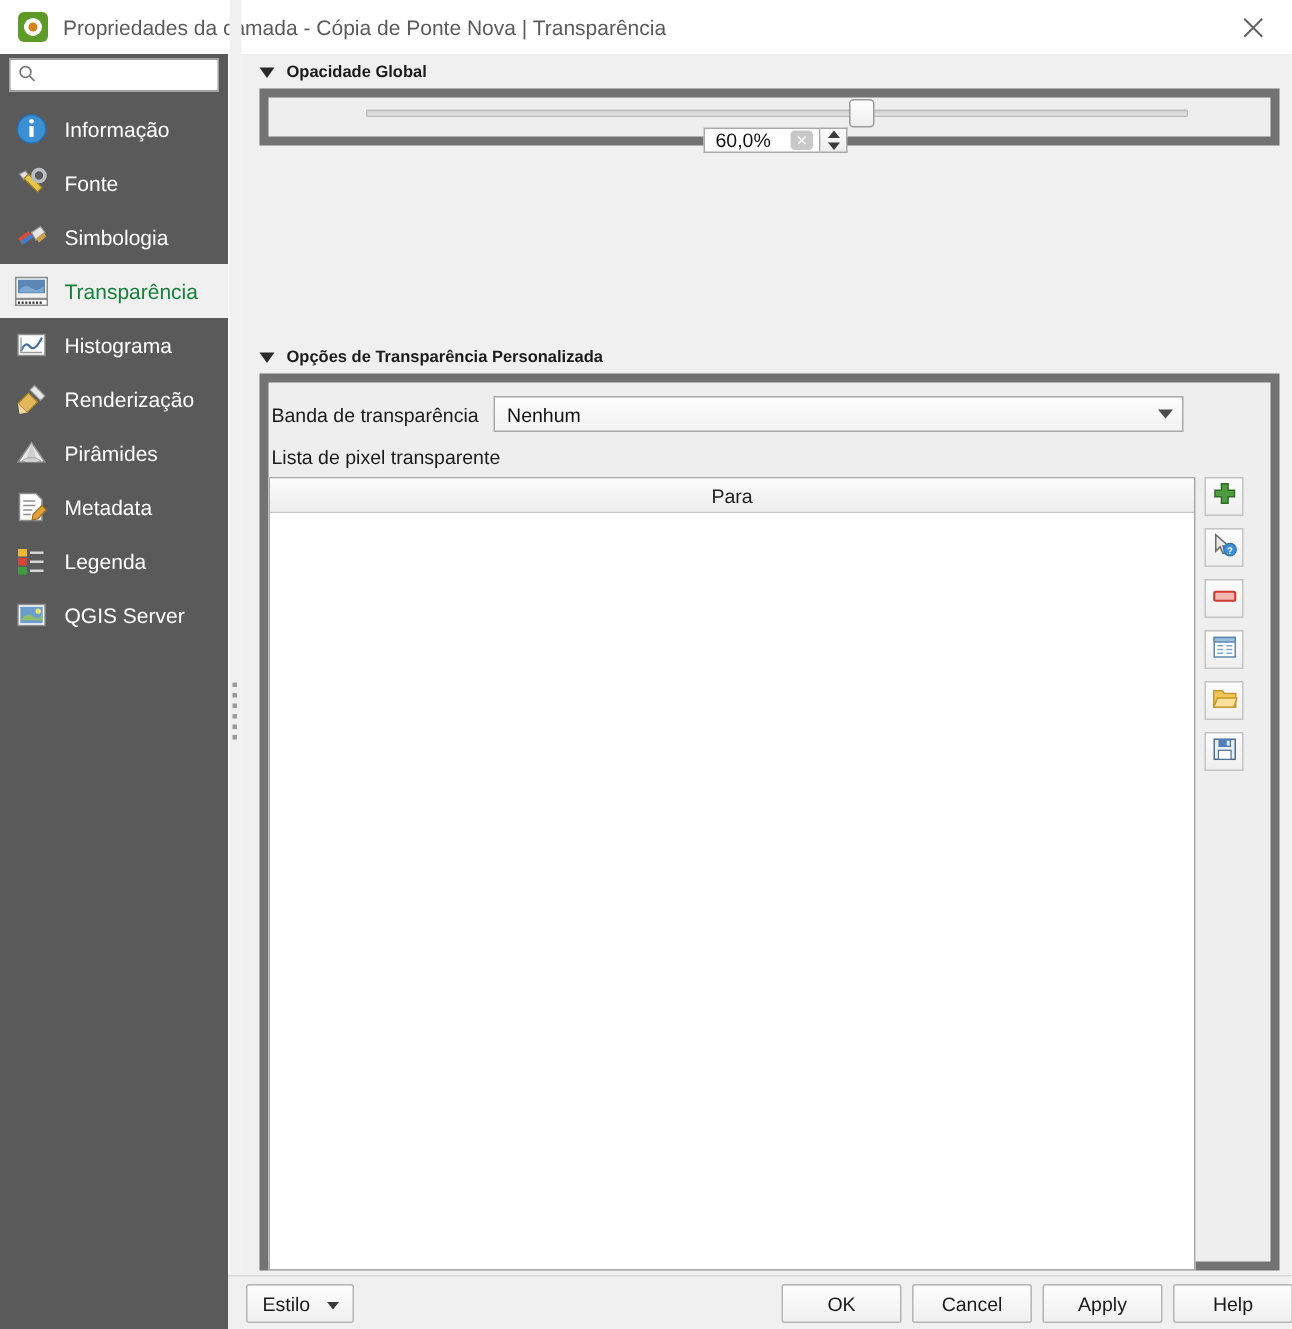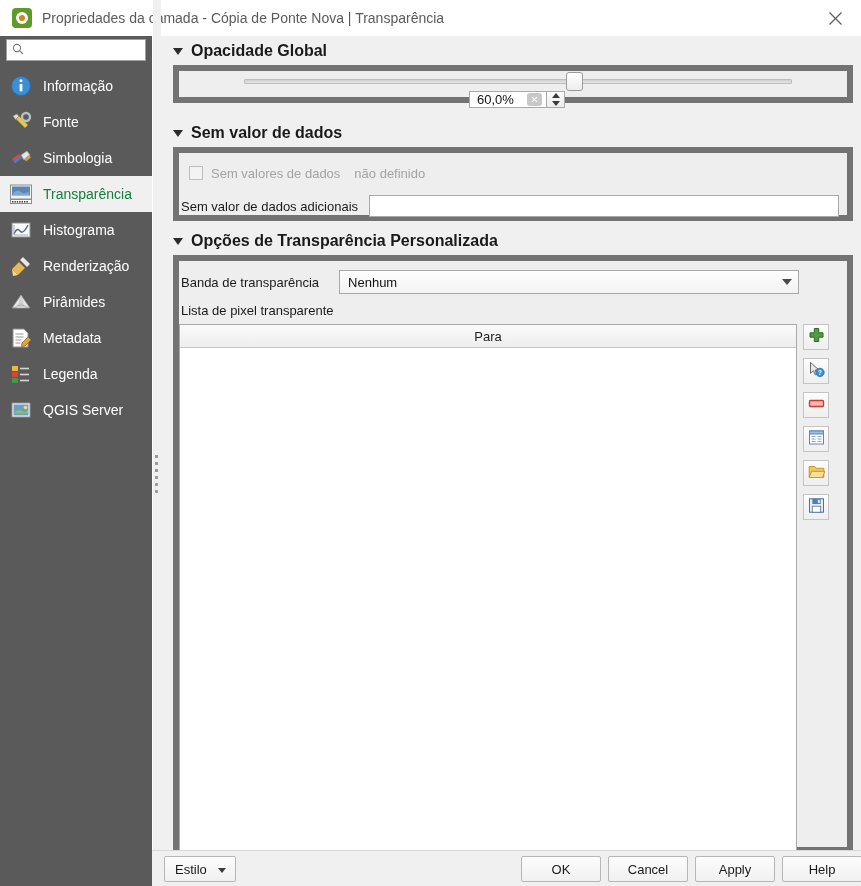--- a/index.html
+++ b/index.html
@@ -151,21 +151,21 @@
     left: 161px; top: 36px;
     width: 700px; height: 814px;
     background: #f0f0f0;
     box-sizing: border-box;
   }
 
   .group-title {
     display: flex;
     align-items: center;
     font-weight: bold;
-    font-size: 16px;
+    font-size: 11px;
     color: #1a1a1a;
     margin: 0 0 5px 0;
   }
   .group-title .caret {
     width: 0; height: 0;
     border-left: 5px solid transparent;
     border-right: 5px solid transparent;
     border-top: 7px solid #2b2b2b;
     margin-left: 12px;
     margin-right: 8px;
@@ -629,48 +629,31 @@
           <span class="clear-btn"></span>
         </div>
         <div class="arrows">
           <span class="up"></span>
           <span class="dn"></span>
         </div>
       </div>
     </div>
   </div>
 
-  <div class="sec-nodata">
-    <div class="group-title">
-      <span class="caret"></span>
-      <span>Sem valor de dados</span>
-    </div>
-    <div class="group-box nodata-box">
-      <div class="row-check">
-        <span class="chk"></span>
-        <span class="dim-text">Sem valores de dados</span>
-        <span class="dim-text sp">não definido</span>
-      </div>
-      <div class="row-field">
-        <label>Sem valor de dados adicionais</label>
-        <input class="text-input" type="text" style="width: 470px; margin-left: 11px;" value="" placeholder="">
-      </div>
-    </div>
-  </div>
 
   <div class="sec-custom">
     <div class="group-title">
       <span class="caret"></span>
       <span>Opções de Transparência Personalizada</span>
     </div>
     <div class="group-box custom-box">
 
       <div class="row-band">
         <label>Banda de transparência</label>
-        <div class="combo" style="width:460px; margin-left:20px;">
+        <div class="combo" style="width:460px; margin-left:10px;">
           <span class="cval">Nenhum</span>
           <span class="arr"></span>
         </div>
       </div>
 
       <div class="list-label">Lista de pixel transparente</div>
 
       <div class="table-area">
         <div class="tbl">
           <div class="thead">

